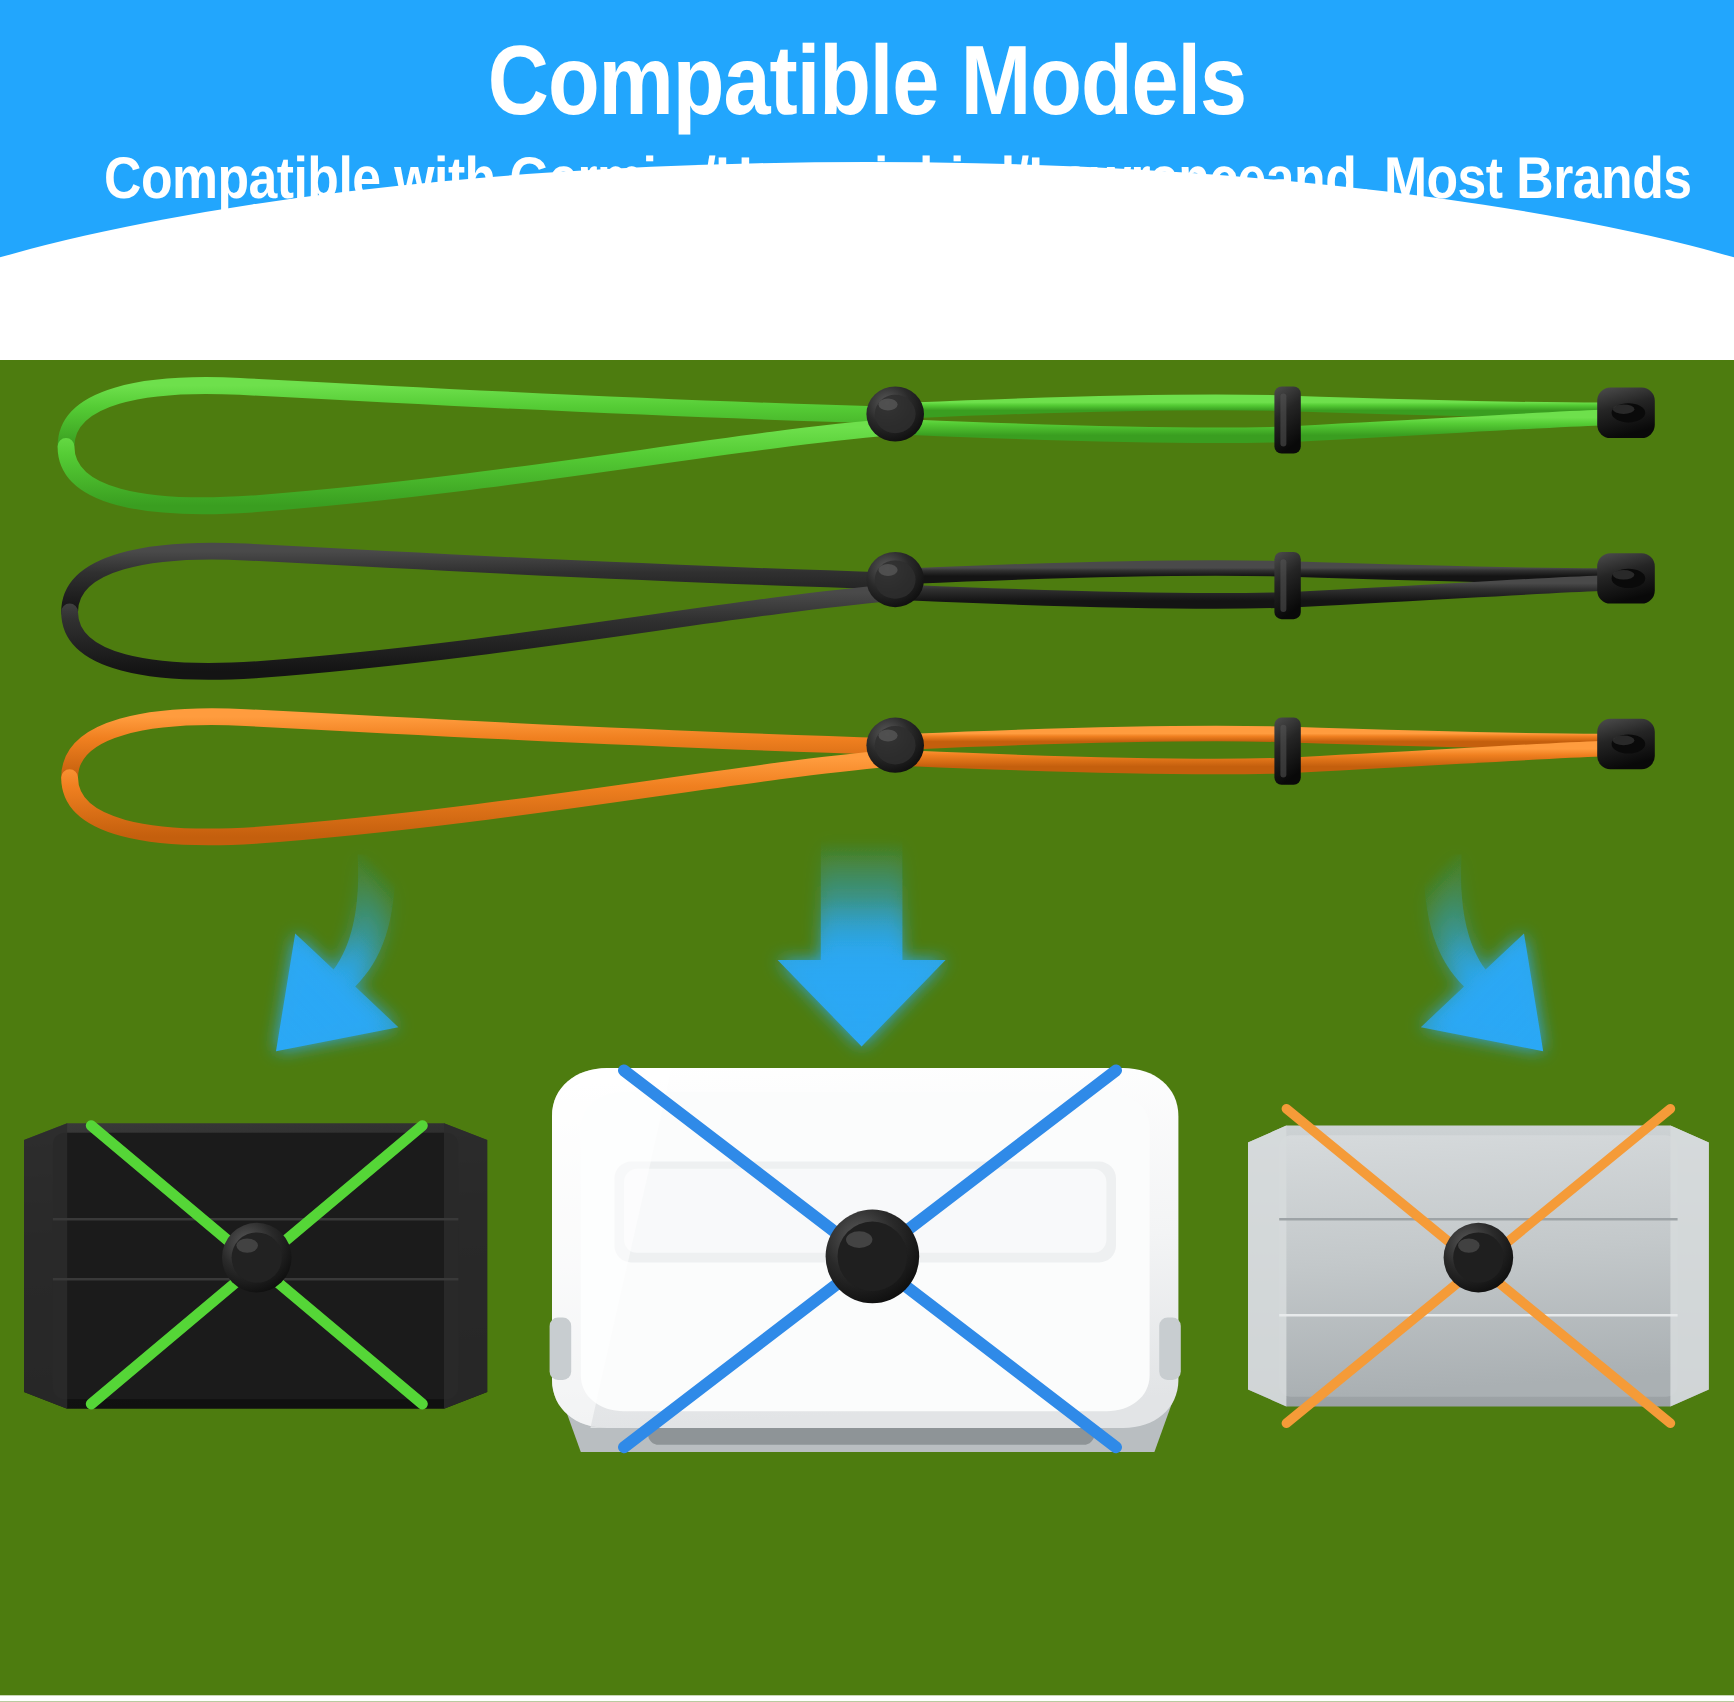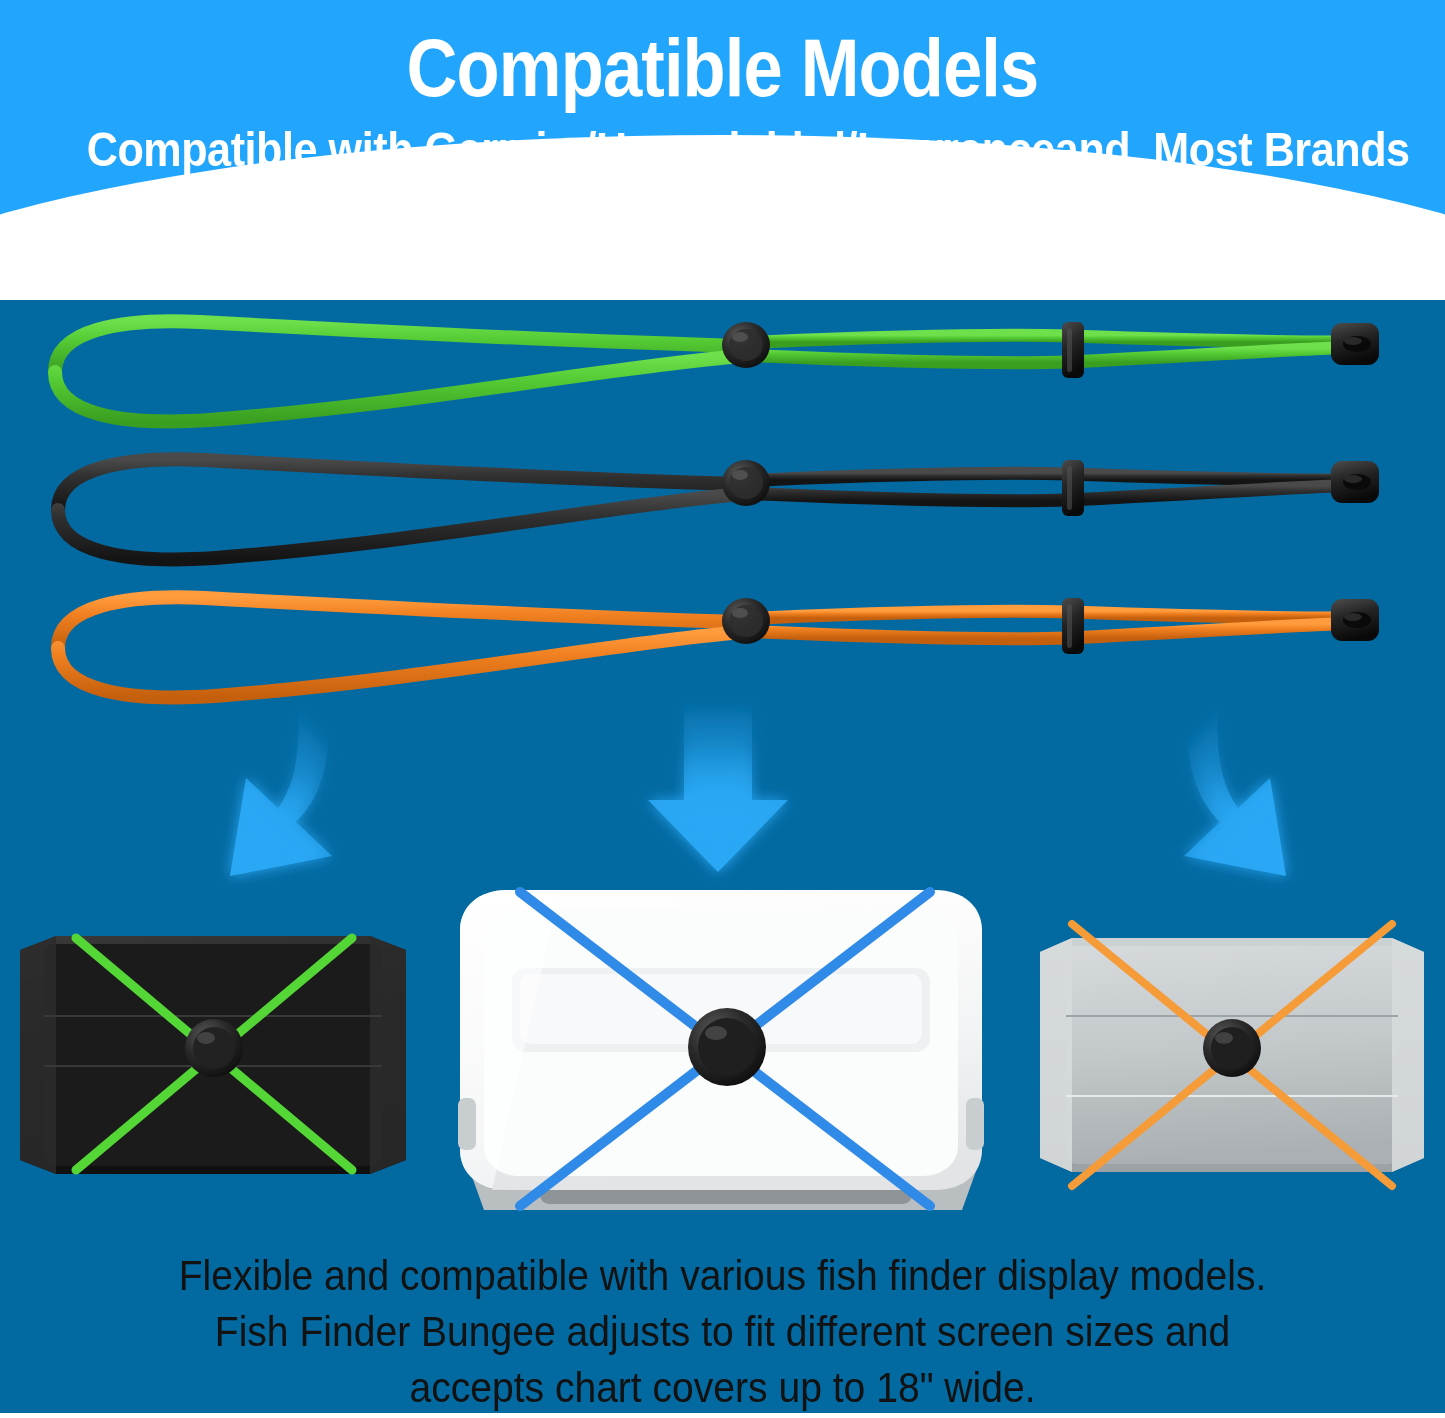--- a/index.html
+++ b/index.html
@@ -7,21 +7,21 @@
     padding: 0;
     background: #ffffff;
   }
   body {
     font-family: "Liberation Sans", sans-serif;
   }
   #page {
     position: relative;
     width: 1445px;
     height: 1413px;
-    background: #0369a1;
+    background: #4d7c0f;
     overflow: hidden;
   }
 
   
   .header {
     position: absolute;
     left: 0;
     top: 0;
     width: 1445px;
     height: 300px;
@@ -401,19 +401,14 @@
       <line x1="1392" y1="924" x2="1072" y2="1186" stroke="#f59b38" stroke-width="8" stroke-linecap="round"></line>
 
       <g>
         <ellipse cx="1232" cy="1048" rx="29" ry="29" fill="url(#toggleGrad)"></ellipse>
         <ellipse cx="1232" cy="1048" rx="21" ry="21" fill="#1f1f1f"></ellipse>
         <ellipse cx="1224" cy="1038" rx="9" ry="6" fill="#6b6b6b" opacity="0.45"></ellipse>
       </g>
     </g>
   </svg>
 
-  <div class="footer">
-    <div class="footer-line">Flexible and compatible with various fish finder display models.</div>
-    <div class="footer-line">Fish Finder Bungee adjusts to fit different screen sizes and</div>
-    <div class="footer-line">accepts chart covers up to 18" wide.</div>
-  </div>
 
 </div>
 
 </body></html>

